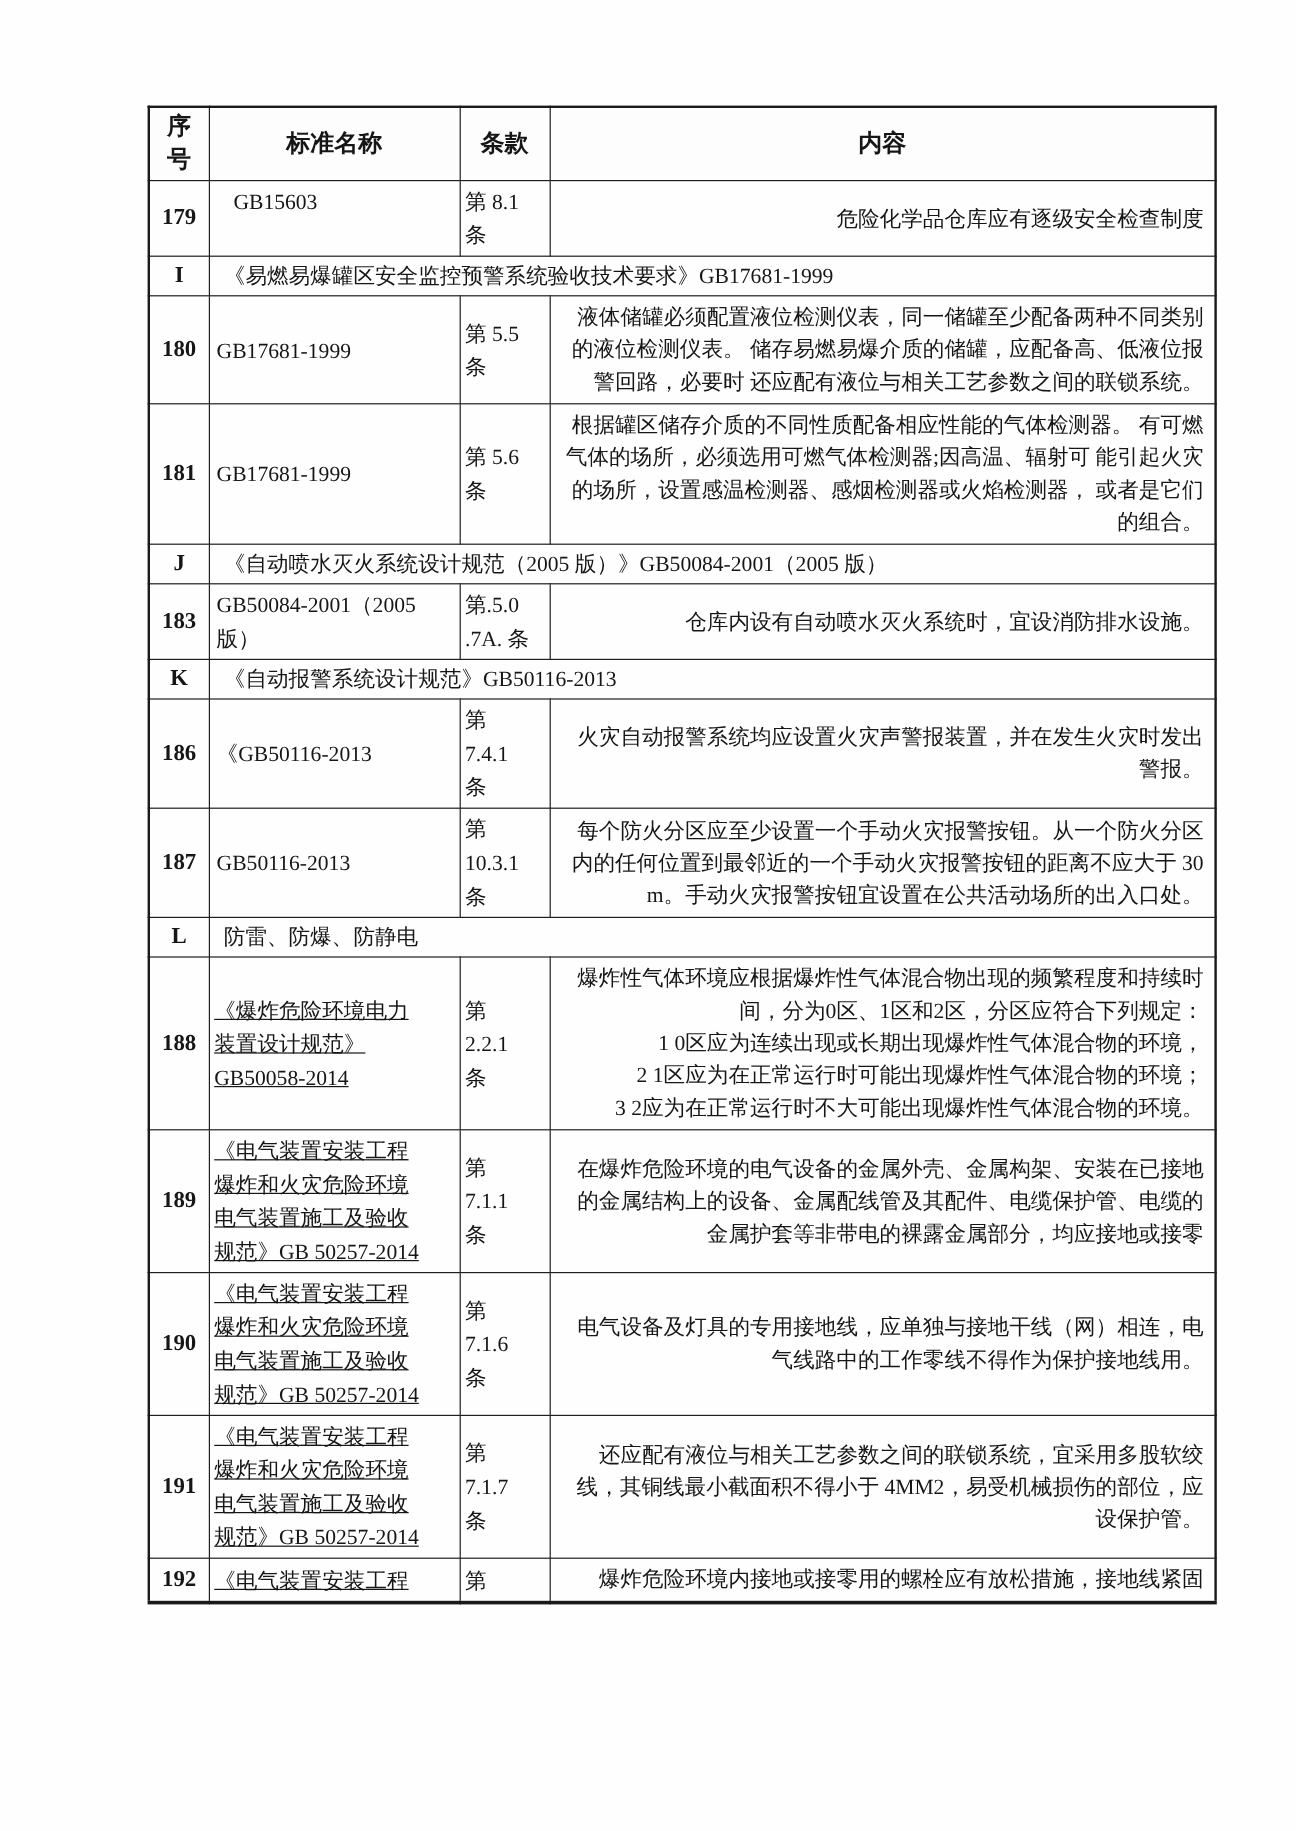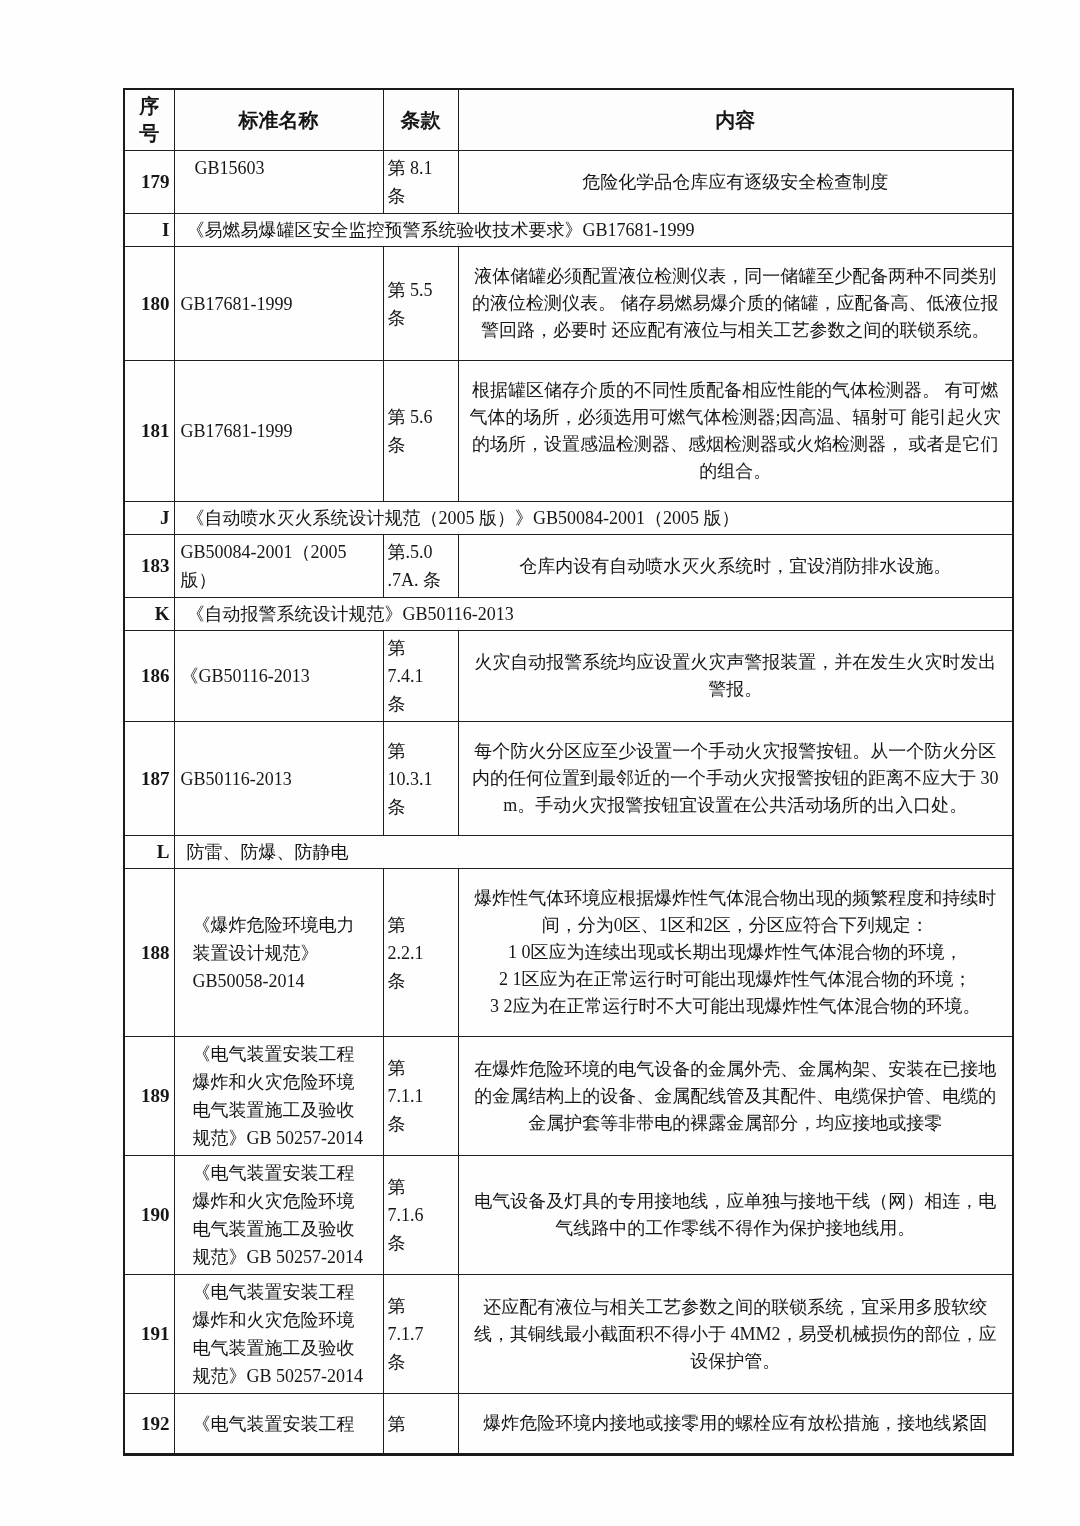--- a/index.html
+++ b/index.html
@@ -31,47 +31,47 @@
   .standards-table th {
     font-size: 20px;
     font-weight: bold;
     text-align: center;
     vertical-align: middle;
     line-height: 27px;
     background: #fdfdfd;
   }
   td.cell-no, td.sec-no {
     font-weight: bold;
-    text-align: right;
+    text-align: center;
     vertical-align: middle;
     font-size: 19px;
     line-height: 24px;
   }
   td.cell-name {
     font-size: 18px;
     line-height: 28px;
     text-align: left;
     vertical-align: middle;
     padding-left: 6px;
     padding-right: 6px;
   }
-  td.cell-name.align-left { text-align: left; padding-left: 18px; }
+  td.cell-name.align-left { text-align: left; padding-left: 4px; text-decoration: underline; }
   td.cell-name.align-left-top { text-align: left; vertical-align: top; padding-left: 20px; }
   td.cell-clause {
     font-size: 18px;
     line-height: 28px;
     text-align: left;
     vertical-align: middle;
   }
   td.cell-content {
     font-size: 18px;
     line-height: 27px;
-    text-align: center;
-    vertical-align: middle;
-    padding: 16px 9px;
+    text-align: right;
+    vertical-align: middle;
+    padding: 4px 9px;
   }
   tr.section-row td.sec-title {
     font-size: 18px;
     line-height: 22px;
     text-align: left;
     vertical-align: middle;
     padding: 2px 0 2px 12px;
     white-space: nowrap;
     overflow: hidden;
   }

